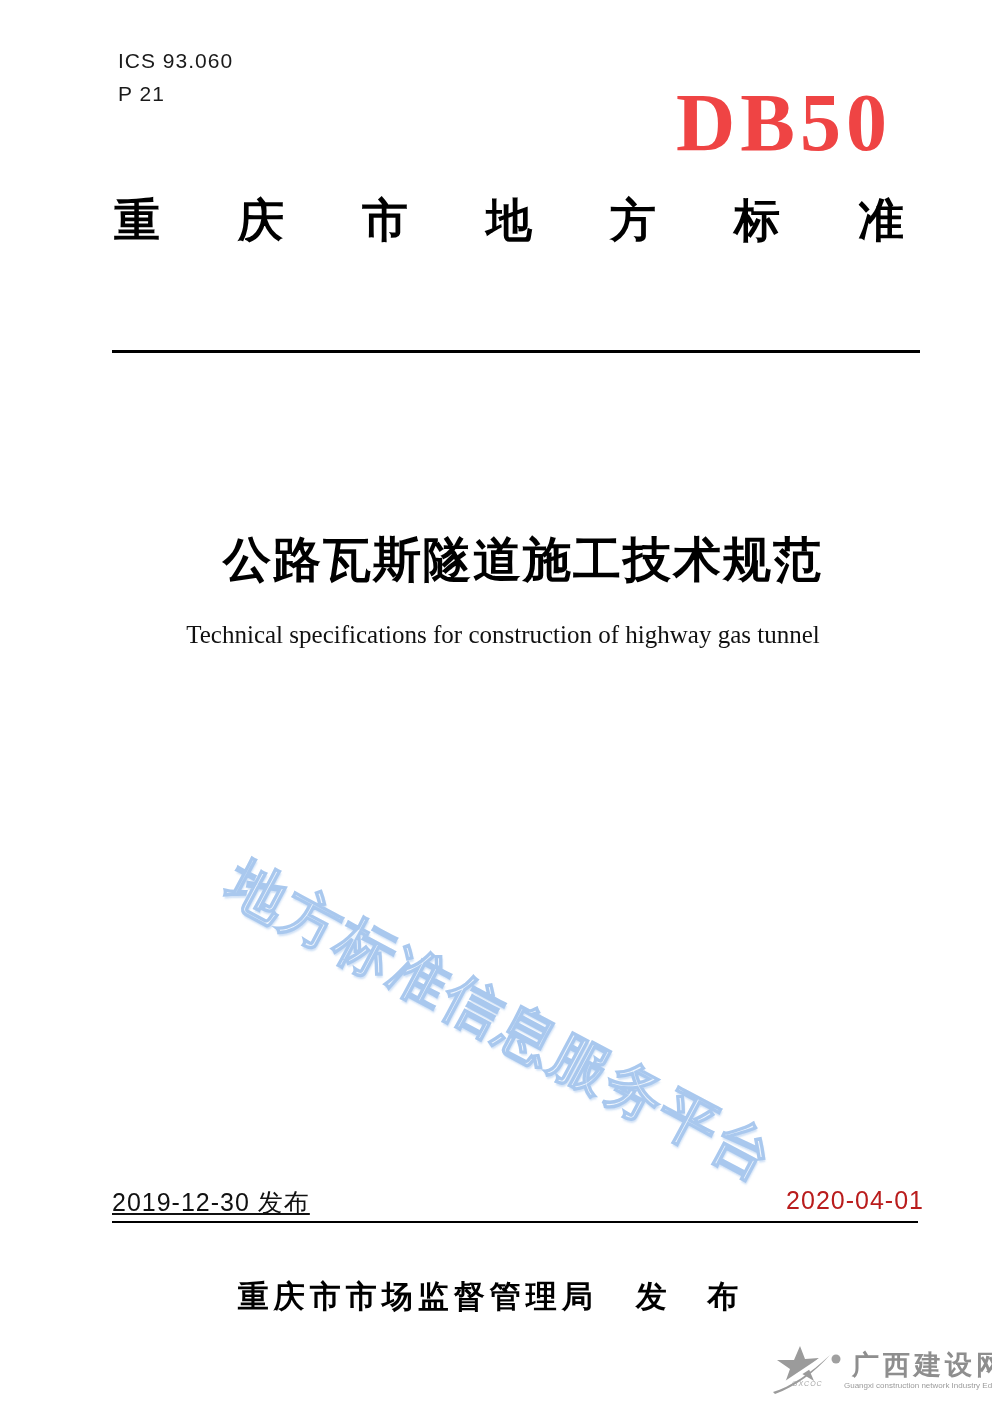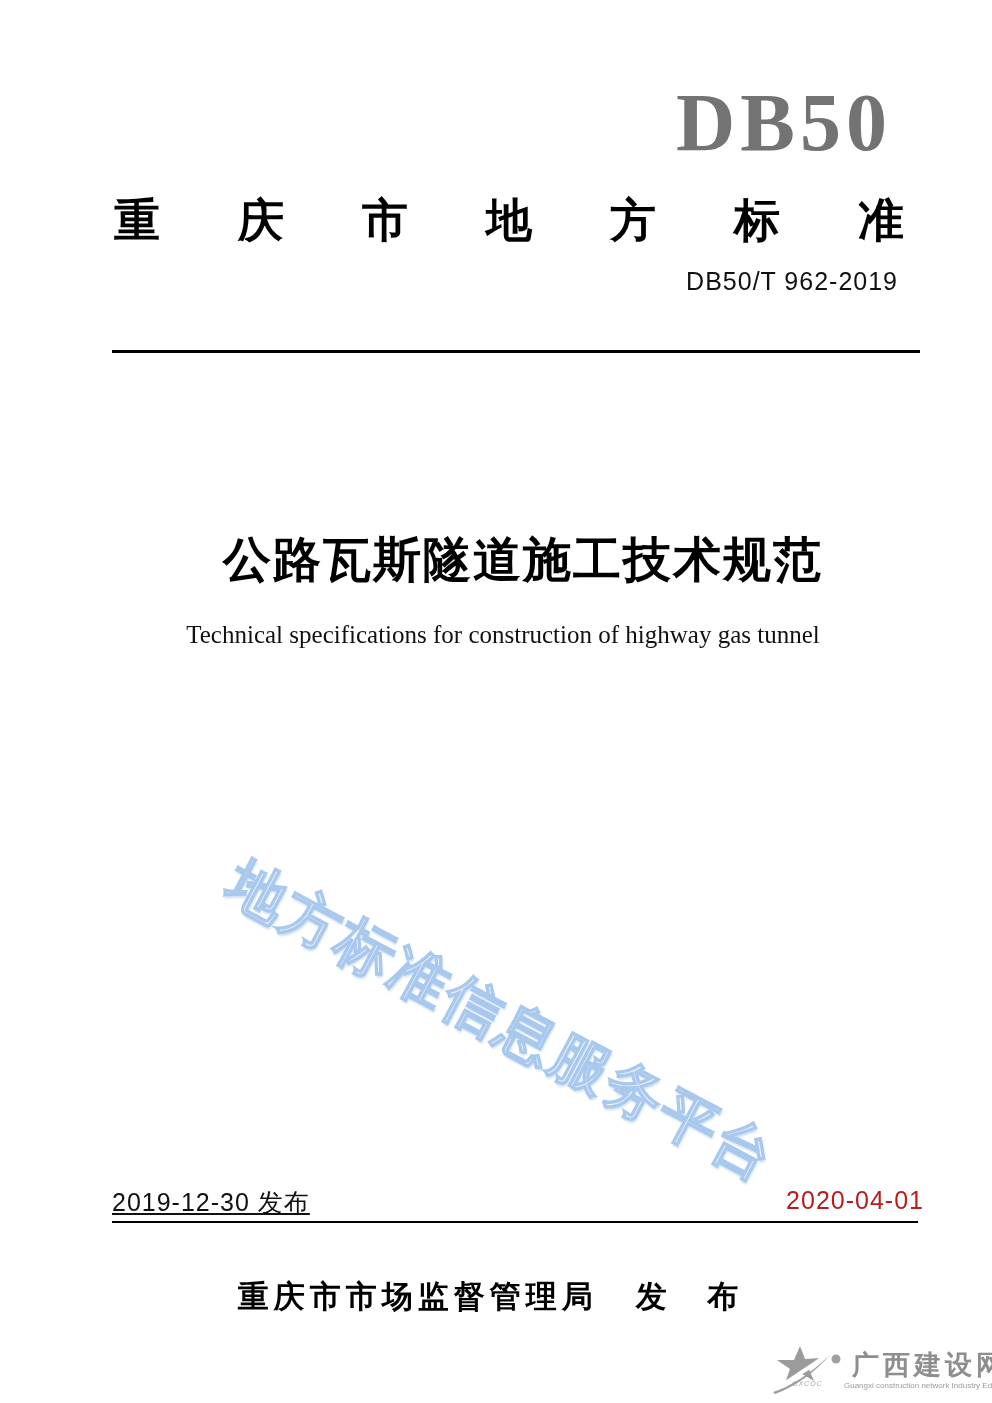--- a/index.html
+++ b/index.html
@@ -30,21 +30,21 @@
   
   .db50 {
     position: absolute;
     top: 82px;
     right: 100px;
     font-family: "Liberation Serif", serif;
     font-weight: 700;
     font-size: 82px;
     line-height: 1;
     letter-spacing: 5px;
-    color: #737373;
+    color: #ef4444;
   }
   
   .std-type {
     position: absolute;
     left: 114px;
     right: 88px;
     top: 190px;
     display: flex;
     justify-content: space-between;
     font-size: 46px;
@@ -195,34 +195,37 @@
     font-size: 8px;
     color: #9b9b9b;
     white-space: nowrap;
   }
 </style>
 </head>
 <body>
 
 <div class="page">
 
+  <div class="meta-block">
+    <div>ICS 93.060</div>
+    <div>P 21</div>
+  </div>
 
   <div class="db50">DB50</div>
 
   <div class="std-type">
       <span>重</span>
       <span>庆</span>
       <span>市</span>
       <span>地</span>
       <span>方</span>
       <span>标</span>
       <span>准</span>
     </div>
 
-  <div class="std-code">DB50/T 962-2019</div>
 
   <div class="rule-top"></div>
 
   <h1 class="title-zh">公路瓦斯隧道施工技术规范</h1>
 
   <div class="title-en">Technical specifications for construction of highway gas tunnel</div>
 
   <div class="watermark">地方标准信息服务平台</div>
 
   <div class="date-issue">2019-12-30 发布</div>

